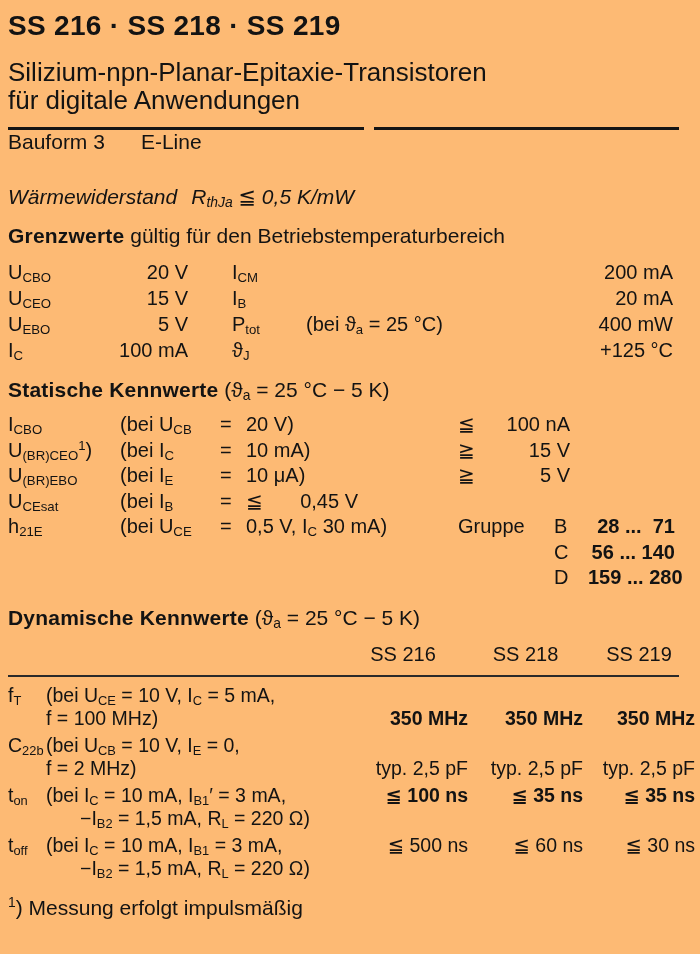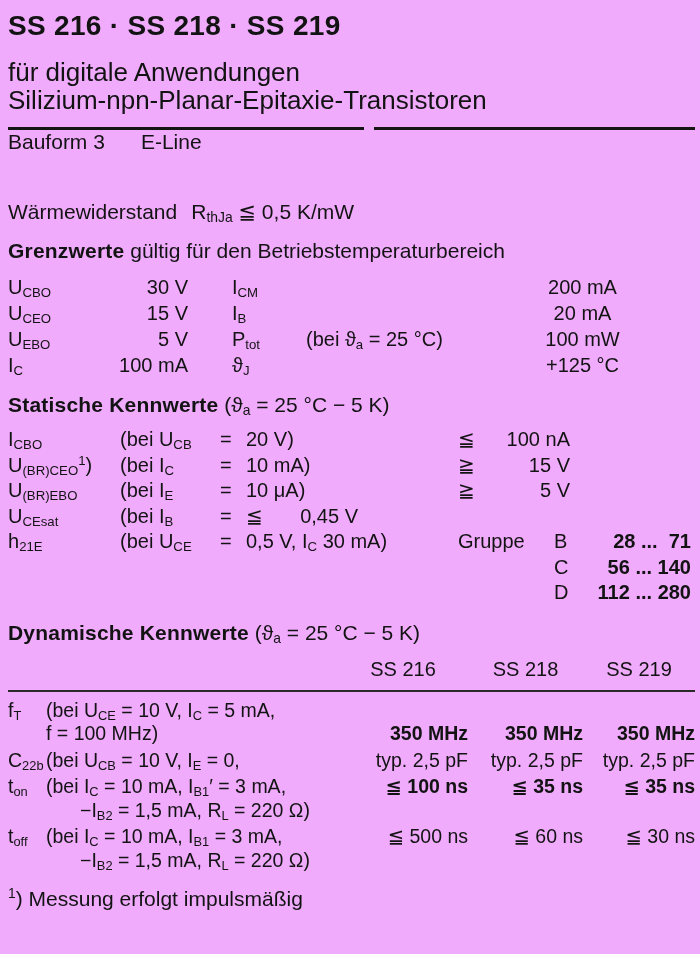--- a/index.html
+++ b/index.html
@@ -1,51 +1,51 @@
 <!DOCTYPE html>
 <html><head>
 <meta charset="utf-8">
 <style>
   html,body{margin:0;padding:0;background:#e8e8e6;}
   .page{
     position:relative;
     width:700px;height:954px;
-    background:#f0abfc;
+    background:#fdba74;
     color:#131313;
     font-family:"Liberation Sans","DejaVu Sans",sans-serif;
     box-sizing:border-box;
-    padding:6px 5px 0 8px;
+    padding:6px 21px 0 8px;
     overflow:hidden;
   }
   sub{font-size:66%;line-height:0;vertical-align:-0.22em;letter-spacing:0;}
   sup{font-size:66%;line-height:0;vertical-align:0.55em;}
 
   .title{font-size:28px;font-weight:700;margin:4px 0 16px 0;letter-spacing:.3px;}
   .subtitle{font-size:26px;line-height:28px;font-weight:400;margin:0 0 13px 0;}
 
   .rule-thick{display:flex;height:3px;margin-top:2px;}
   .rule-thick .seg{background:#151515;height:3px;}
   .rule-thick .s1{width:356px;margin-right:10px;}
   .rule-thick .s2{flex:1;}
 
   .bauform{font-size:21px;}
   .bauform .bau-val{margin-left:36px;}
 
-  .thermal{font-size:21px;margin-top:46px;}
+  .thermal{font-size:21px;margin-top:31px;font-style:italic;}
   .thermal .formula{margin-left:14px;}
 
   .sec-head{font-size:21px;margin-top:15px;}
   .sec-head b{font-weight:700;letter-spacing:.2px;}
 
   
   .gtable{margin-top:11px;font-size:20px;line-height:26px;}
   .grow{display:grid;grid-template-columns:96px 84px 44px 74px 170px 1fr;}
   .g-sym{white-space:nowrap;}
   .g-symval{text-align:right;white-space:pre;}
-  .g-value{text-align:center;padding-right:6px;white-space:pre;}
+  .g-value{text-align:right;padding-right:6px;white-space:pre;}
 
   
   .stable{margin-top:10px;font-size:20px;line-height:25.5px;}
   .srow{display:grid;grid-template-columns:112px 100px 26px 212px 1fr;}
   .s-rest{display:flex;}
   .s-rel{width:26px;font-weight:400;}
   .s-val{width:86px;text-align:right;font-weight:400;white-space:pre;}
   .s-gr-label{width:96px;}
   .s-gr-letter{width:34px;}
   .s-gr-range{flex:1;text-align:right;padding-right:4px;font-weight:700;white-space:pre;}
@@ -66,22 +66,22 @@
   .footnote{font-size:21px;margin-top:15px;}
 </style>
 </head>
 <body>
 
 <div class="page">
 
   <div class="title">SS 216 · SS 218 · SS 219</div>
 
   <div class="subtitle">
+    <div>Silizium-npn-Planar-Epitaxie-Transistoren</div>
     <div>für digitale Anwendungen</div>
-    <div>Silizium-npn-Planar-Epitaxie-Transistoren</div>
   </div>
 
   <div class="rule-thick">
     <span class="seg s1"></span>
     <span class="seg s2"></span>
   </div>
 
   <div class="bauform">
     <span>Bauform 3</span><span class="bau-val">E-Line</span>
   </div>
@@ -91,41 +91,41 @@
   </div>
 
   <div class="sec-head">
     <b>Grenzwerte</b>
     <span>gültig für den Betriebstemperaturbereich</span>
   </div>
 
   <div class="gtable">
     <div class="grow">
       <span class="g-sym">U<sub>CBO</sub></span>
-      <span class="g-symval">30 V</span>
+      <span class="g-symval">20 V</span>
       <span></span>
       <span class="g-sym">I<sub>CM</sub></span>
       <span class="g-cond"></span>
       <span class="g-value">200 mA</span>
     </div>
     <div class="grow">
       <span class="g-sym">U<sub>CEO</sub></span>
       <span class="g-symval">15 V</span>
       <span></span>
       <span class="g-sym">I<sub>B</sub></span>
       <span class="g-cond"></span>
       <span class="g-value">20 mA</span>
     </div>
     <div class="grow">
       <span class="g-sym">U<sub>EBO</sub></span>
       <span class="g-symval">5 V</span>
       <span></span>
       <span class="g-sym">P<sub>tot</sub></span>
       <span class="g-cond">(bei ϑ<sub>a</sub> = 25 °C)</span>
-      <span class="g-value">100 mW</span>
+      <span class="g-value">400 mW</span>
     </div>
     <div class="grow">
       <span class="g-sym">I<sub>C</sub></span>
       <span class="g-symval">100 mA</span>
       <span></span>
       <span class="g-sym">ϑ<sub>J</sub></span>
       <span class="g-cond"></span>
       <span class="g-value">+125 °C</span>
     </div>
   </div>
@@ -198,21 +198,21 @@
       </span>
     </div>
     <div class="srow">
       <span></span>
         <span></span>
         <span></span>
         <span></span>
       <span class="s-rest">
         <span class="s-gr-label"></span>
         <span class="s-gr-letter">D</span>
-        <span class="s-gr-range">112 ... 280</span>
+        <span class="s-gr-range">159 ... 280</span>
       </span>
     </div>
   </div>
 
   <div class="sec-head">
     <b>Dynamische Kennwerte</b>
     <span>(ϑ<sub>a</sub> = 25 °C − 5 K)</span>
   </div>
 
   <div class="dyn-cols">
@@ -232,20 +232,21 @@
         <div class="dl2">f = 100 MHz)</div>
       </div>
       <div class="dval">350 MHz</div>
       <div class="dval">350 MHz</div>
       <div class="dval">350 MHz</div>
     </div>
 
     <div class="drow vals-l2">
       <div class="dlabel">
         <div><span class="dsym">C<sub>22b</sub></span><span>(bei U<sub>CB</sub> = 10 V, I<sub>E</sub> = 0,</span></div>
+        <div class="dl2">f = 2 MHz)</div>
       </div>
       <div class="dval">typ. 2,5 pF</div>
       <div class="dval">typ. 2,5 pF</div>
       <div class="dval">typ. 2,5 pF</div>
     </div>
 
     <div class="drow vals-l1 valbold indent2">
       <div class="dlabel">
         <div><span class="dsym">t<sub>on</sub></span><span>(bei I<sub>C</sub> = 10 mA, I<sub>B1</sub>′ = 3 mA,</span></div>
         <div class="dl2">−I<sub>B2</sub> = 1,5 mA, R<sub>L</sub> = 220 Ω)</div>

